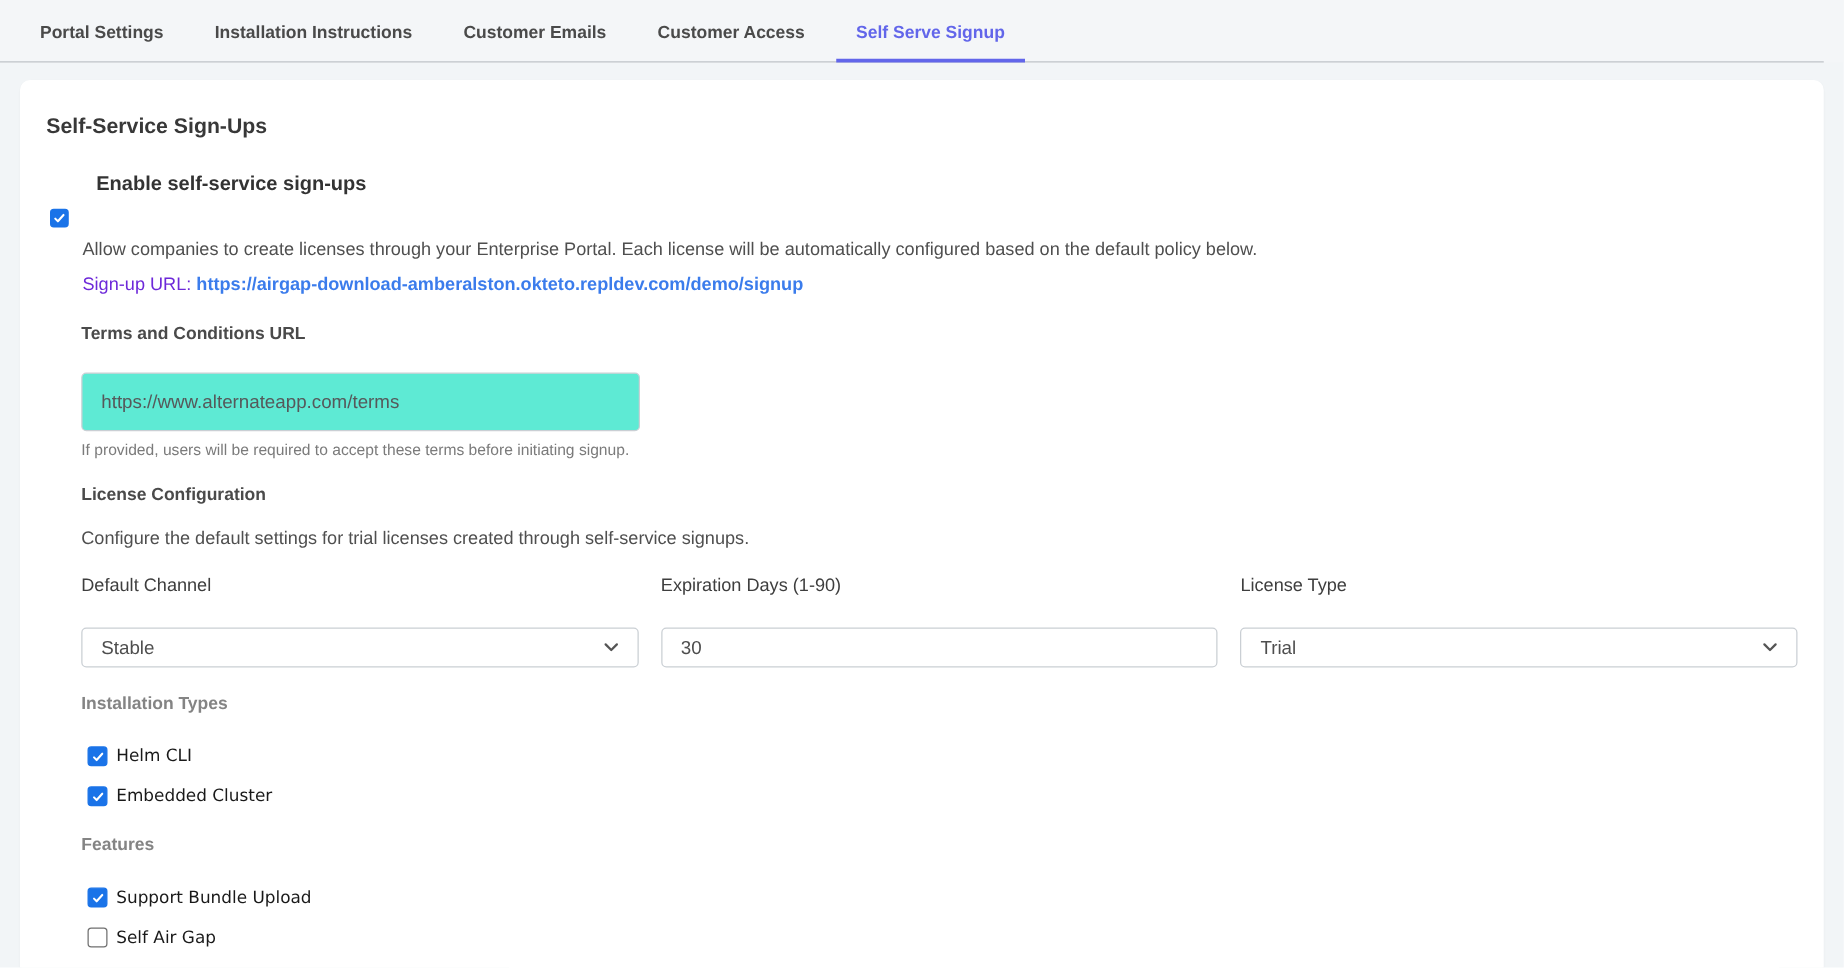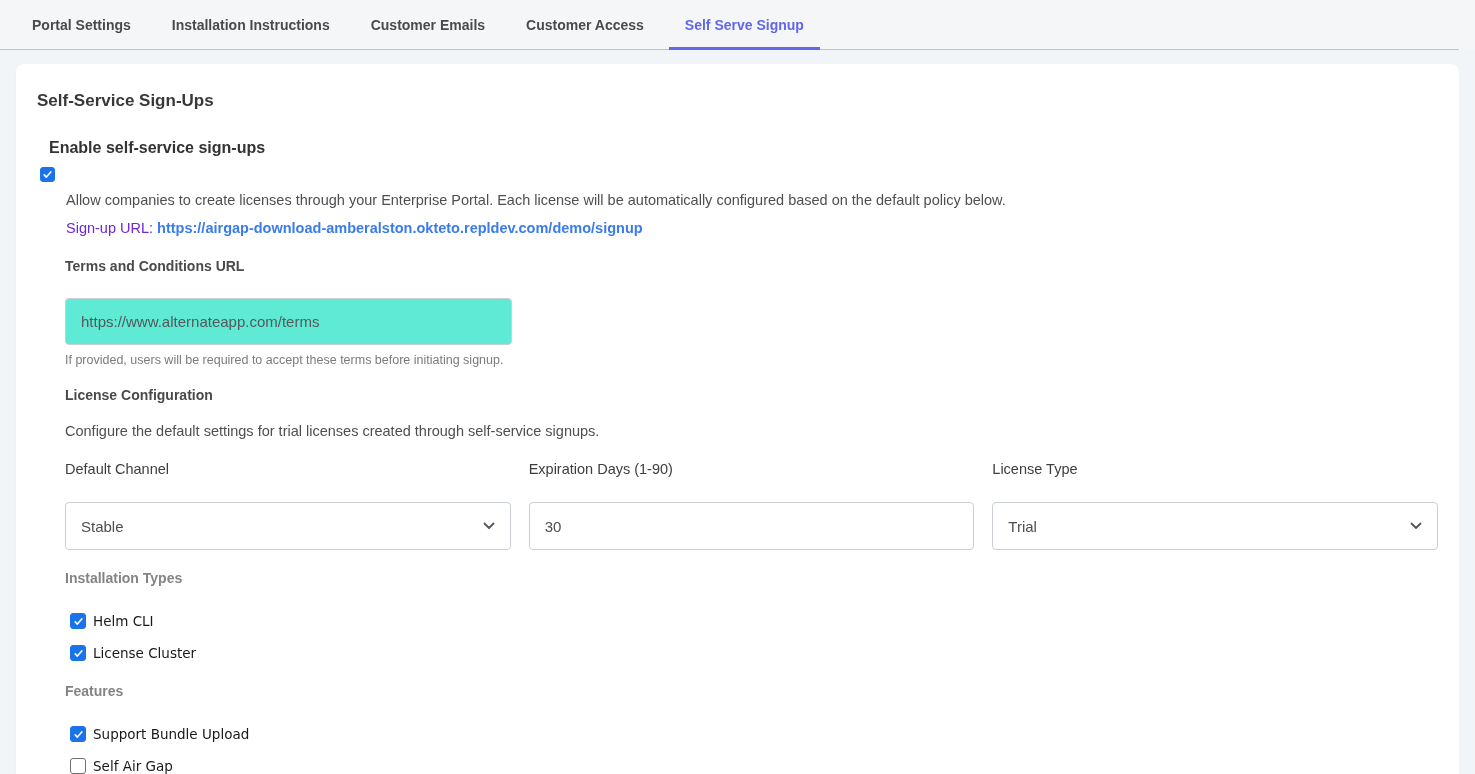--- a/index.html
+++ b/index.html
@@ -57,21 +57,21 @@
   }
   .page-title {
     margin:7px 0 0 0;
     font-size:17px;
     line-height:17px;
     font-weight:600;
     color:#383838;
   }
 
   .h2 {
-    margin:31px 0 0 12px;
+    margin:31px 0 0 40px;
     font-size:16px;
     line-height:16px;
     font-weight:700;
     color:#333333;
   }
 
   .enable-row {
     display:flex;
     align-items:flex-start;
     gap:11px;
@@ -147,21 +147,21 @@
     grid-template-columns:repeat(3, 1fr);
     column-gap:18px;
   }
   .grid .col-label {
     font-size:14.5px;
     line-height:15px;
     color:#3e3e3e;
   }
   .control {
     margin-top:25px;
-    height:48px;
+    height:32px;
     border:1px solid #cacfd4;
     border-radius:4px;
     background:#fff;
     display:flex;
     align-items:center;
     padding:12px 15px;
     font-size:15px;
     color:#4e4e4e;
     gap:28px;
   }
@@ -303,21 +303,21 @@
         </svg>
       </span>
       <span class="check-label">Helm CLI</span>
     </div>
     <div class="check-row">
       <span class="cb big checked">
         <svg class="tick" viewBox="0 0 16 16">
           <path d="M3.2 8.6l3.1 3.1 6.5-7.4"></path>
         </svg>
       </span>
-      <span class="check-label">License Cluster</span>
+      <span class="check-label">Embedded Cluster</span>
     </div>
   </div>
 
   <div class="group-label features">Features</div>
   <div class="check-list">
     <div class="check-row">
       <span class="cb big checked">
         <svg class="tick" viewBox="0 0 16 16">
           <path d="M3.2 8.6l3.1 3.1 6.5-7.4"></path>
         </svg>

